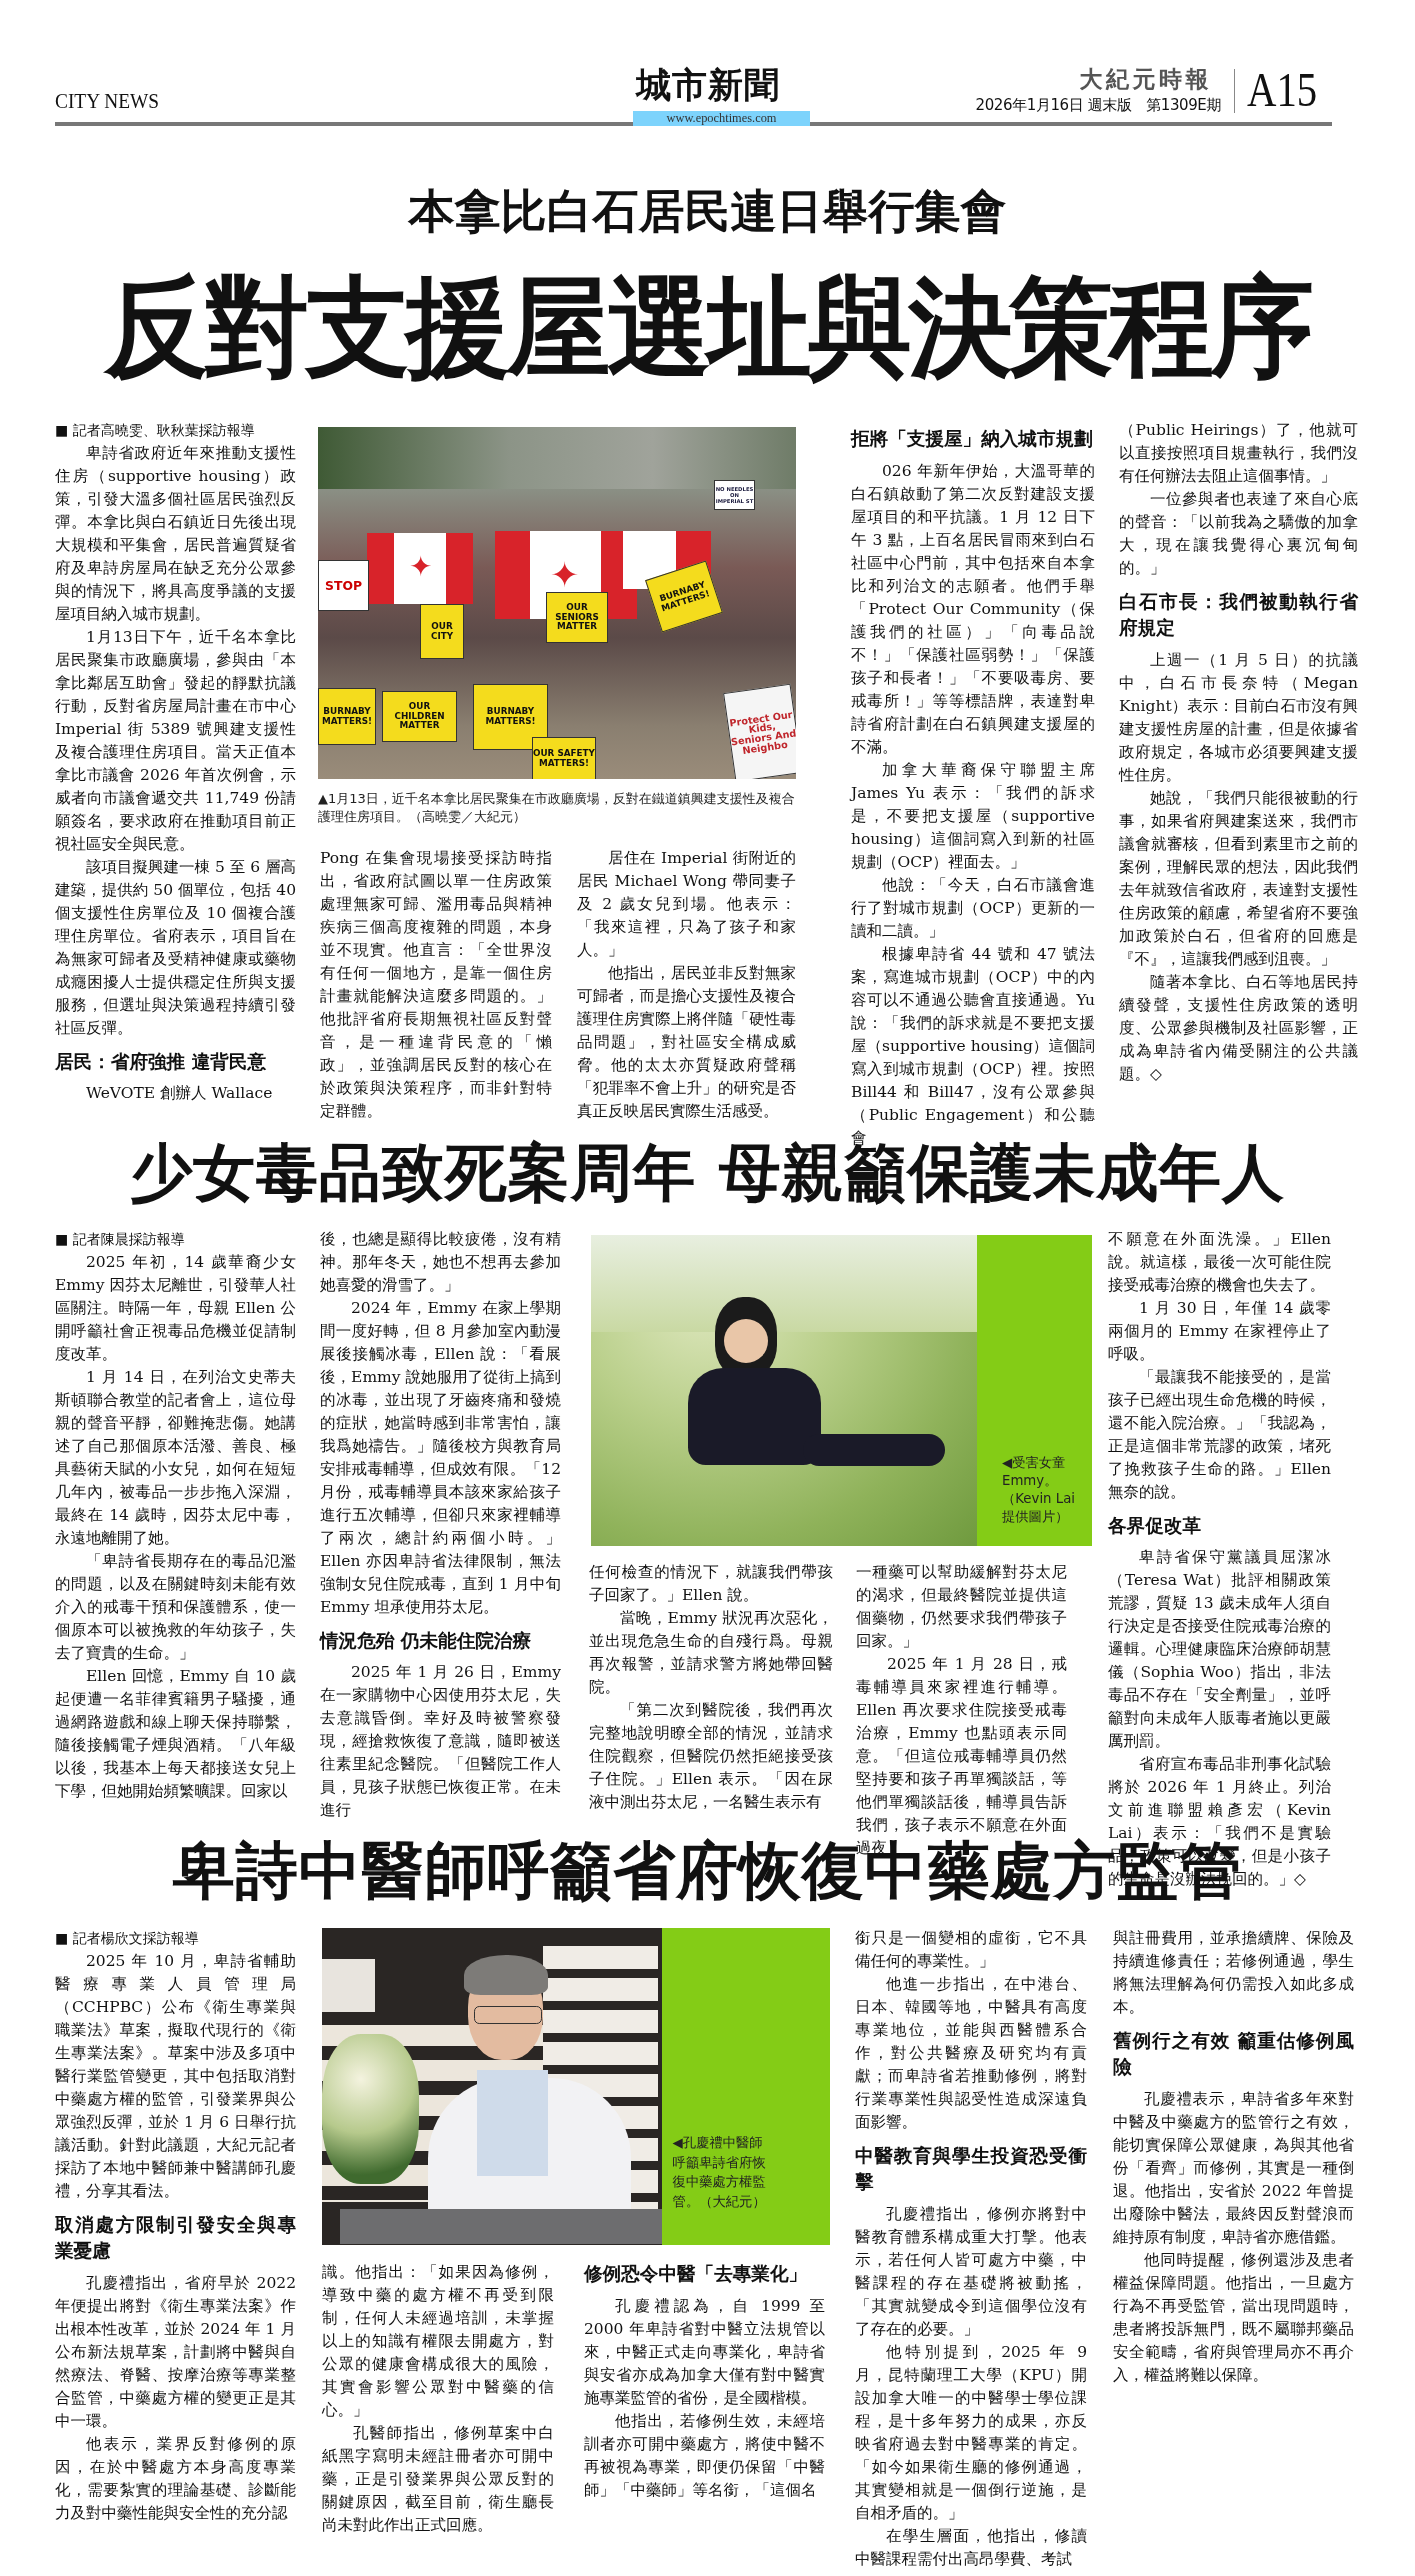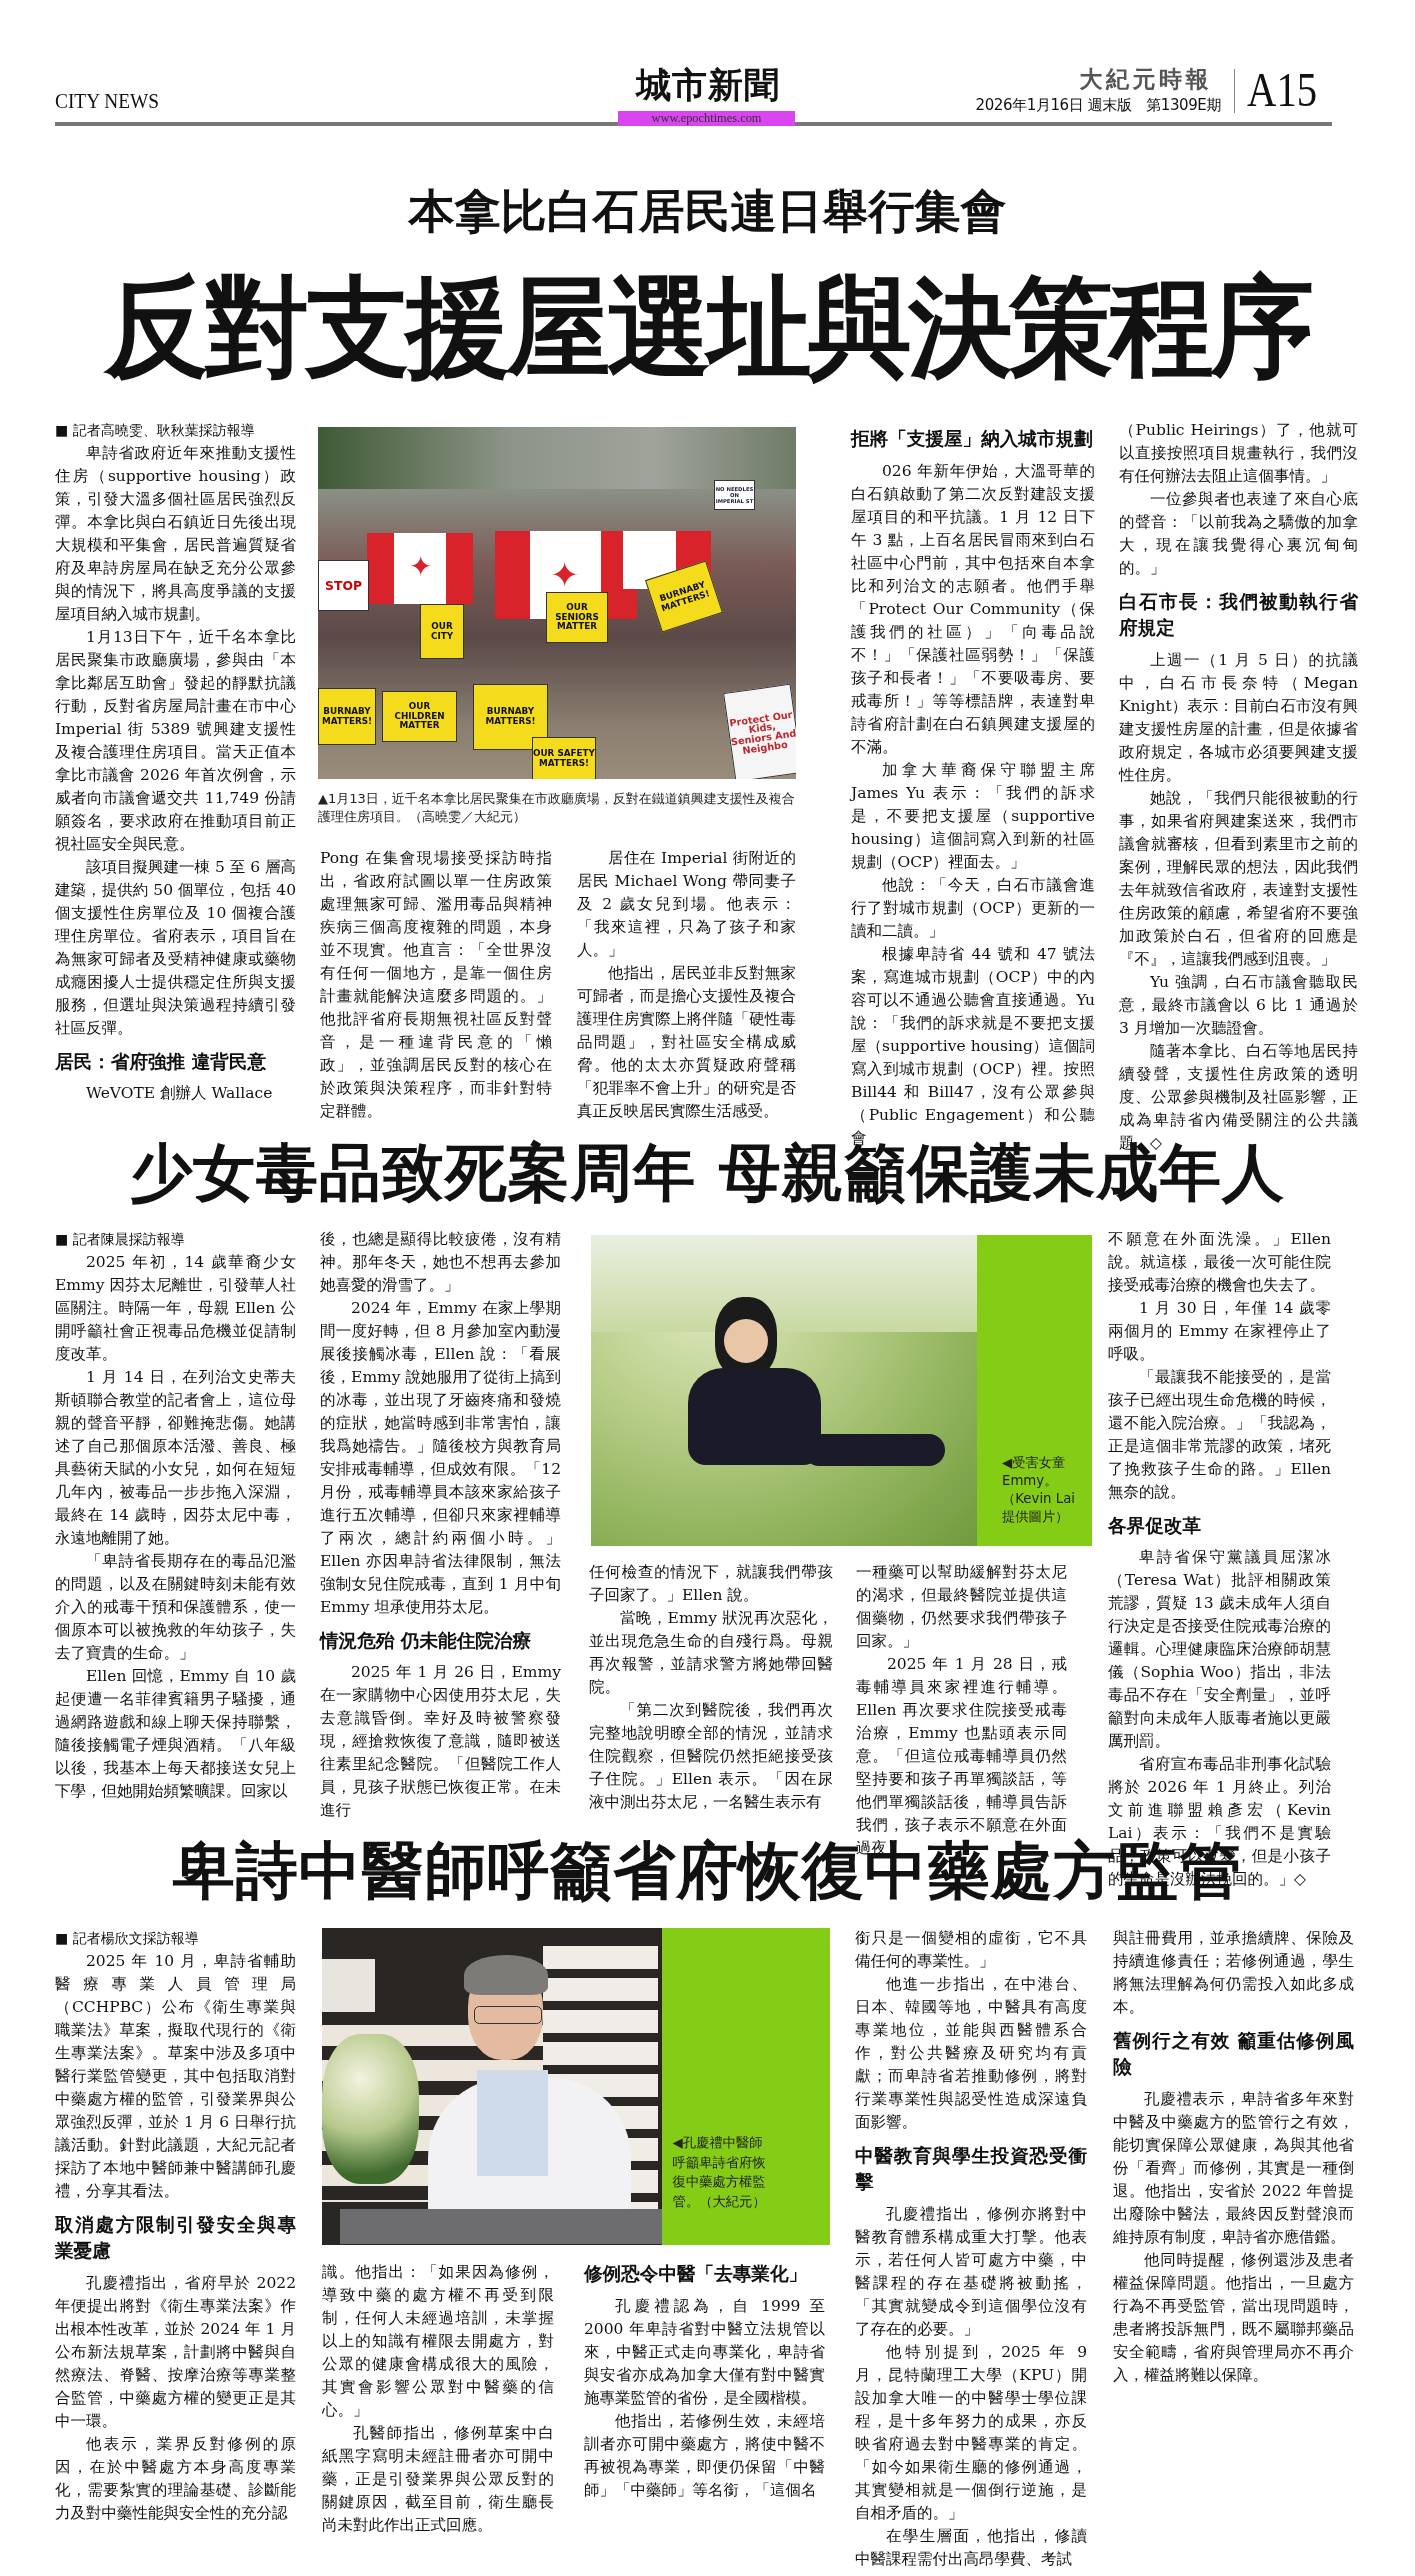--- a/index.html
+++ b/index.html
@@ -2,21 +2,21 @@
 <html style="font-size:14px"><head>
 <meta charset="utf-8">
 <style>
   html,body{margin:0;padding:0;background:#fff;}
   body{width:1415px;height:2576px;position:relative;overflow:hidden;color:#111;
        font-family:"DejaVu Serif","Liberation Serif",serif;}
   .abs{position:absolute;}
   
   .mast-left{left:55px;top:88px;font-family:"Liberation Serif",serif;font-size:22px;letter-spacing:0px;transform:scaleX(0.88);transform-origin:left;}
   .mast-center{left:602px;top:62px;width:212px;text-align:center;font-family:"DejaVu Serif",serif;font-size:35px;font-weight:bold;letter-spacing:0.9px;}
-  .mast-url{left:618px;top:111px;width:177px;text-align:center;font-family:"Liberation Serif",serif;font-size:12.4px;color:#333;background:#d946ef;}
+  .mast-url{left:633px;top:111px;width:177px;text-align:center;font-family:"Liberation Serif",serif;font-size:12.4px;color:#333;background:#7dd3fc;}
   .mast-rule{left:55px;top:122px;width:1277px;height:4.4px;background:#777;}
   .mast-brand{left:1053px;top:64px;width:159px;text-align:right;font-family:"DejaVu Sans",sans-serif;font-size:23px;font-weight:bold;color:#555;letter-spacing:3.5px;}
   .mast-date{left:929px;top:96px;width:292px;text-align:right;font-family:"DejaVu Sans",sans-serif;font-size:15px;letter-spacing:-0.4px;}
   .mast-sep{left:1234px;top:69px;width:0.9px;height:44px;background:#888;}
   .mast-page{left:1247px;top:62px;font-family:"Liberation Serif",serif;font-size:48px;transform:scaleX(0.85);transform-origin:left;}
   
   .kicker{left:0;width:1415px;top:181px;text-align:center;font-family:"DejaVu Sans",sans-serif;font-weight:bold;font-size:46px;letter-spacing:0px;}
   .head1{left:35px;width:1345px;top:265px;text-align:center;font-family:"DejaVu Serif",serif;font-weight:bold;font-size:104px;line-height:124px;letter-spacing:-3.5px;transform:scaleY(1.05);}
   .head2{left:0;width:1415px;top:1131px;text-align:center;font-family:"DejaVu Sans",sans-serif;font-weight:bold;font-size:62px;letter-spacing:0.9px;}
   .head3{left:0;width:1415px;top:1829px;text-align:center;font-family:"DejaVu Sans",sans-serif;font-weight:bold;font-size:62px;letter-spacing:0.9px;}
@@ -92,21 +92,20 @@
   <p>加拿大華裔保守聯盟主席 James Yu 表示：「我們的訴求是，不要把支援屋（supportive housing）這個詞寫入到新的社區規劃（OCP）裡面去。」</p>
   <p>他說：「今天，白石市議會進行了對城市規劃（OCP）更新的一讀和二讀。」</p>
   <p>根據卑詩省 44 號和 47 號法案，寫進城市規劃（OCP）中的內容可以不通過公聽會直接通過。Yu 說：「我們的訴求就是不要把支援屋（supportive housing）這個詞寫入到城市規劃（OCP）裡。按照 Bill44 和 Bill47，沒有公眾參與（Public Engagement）和公聽會</p>
 </div>
 <div class="col" style="left:1119px;top:419px;width:239px;">
   <p style="text-indent:0">（Public Heirings）了，他就可以直接按照項目規畫執行，我們沒有任何辦法去阻止這個事情。」</p>
   <p>一位參與者也表達了來自心底的聲音：「以前我為之驕傲的加拿大，現在讓我覺得心裏沉甸甸的。」</p>
   <div class="sub">白石市長：我們被動執行省府規定</div>
   <p>上週一（1 月 5 日）的抗議中，白石市長奈特（Megan Knight）表示：目前白石市沒有興建支援性房屋的計畫，但是依據省政府規定，各城市必須要興建支援性住房。</p>
   <p>她說，「我們只能很被動的行事，如果省府興建案送來，我們市議會就審核，但看到素里市之前的案例，理解民眾的想法，因此我們去年就致信省政府，表達對支援性住房政策的顧慮，希望省府不要強加政策於白石，但省府的回應是『不』，這讓我們感到沮喪。」</p>
-  <p>Yu 強調，白石市議會聽取民意，最終市議會以 6 比 1 通過於 3 月增加一次聽證會。</p>
   <p>隨著本拿比、白石等地居民持續發聲，支援性住房政策的透明度、公眾參與機制及社區影響，正成為卑詩省內備受關注的公共議題。◇</p>
 </div>
 
 <div class="abs head2">少女毒品致死案周年 母親籲保護未成年人</div>
 
 <div class="col" style="left:55px;top:1228px;width:241px;">
   <p class="byline">■ 記者陳晨採訪報導</p>
   <p>2025 年初，14 歲華裔少女 Emmy 因芬太尼離世，引發華人社區關注。時隔一年，母親 Ellen 公開呼籲社會正視毒品危機並促請制度改革。</p>
   <p>1 月 14 日，在列治文史蒂夫斯頓聯合教堂的記者會上，這位母親的聲音平靜，卻難掩悲傷。她講述了自己那個原本活潑、善良、極具藝術天賦的小女兒，如何在短短几年內，被毒品一步步拖入深淵，最終在 14 歲時，因芬太尼中毒，永遠地離開了她。</p>
   <p>「卑詩省長期存在的毒品氾濫的問題，以及在關鍵時刻未能有效介入的戒毒干預和保護體系，使一個原本可以被挽救的年幼孩子，失去了寶貴的生命。」</p>

